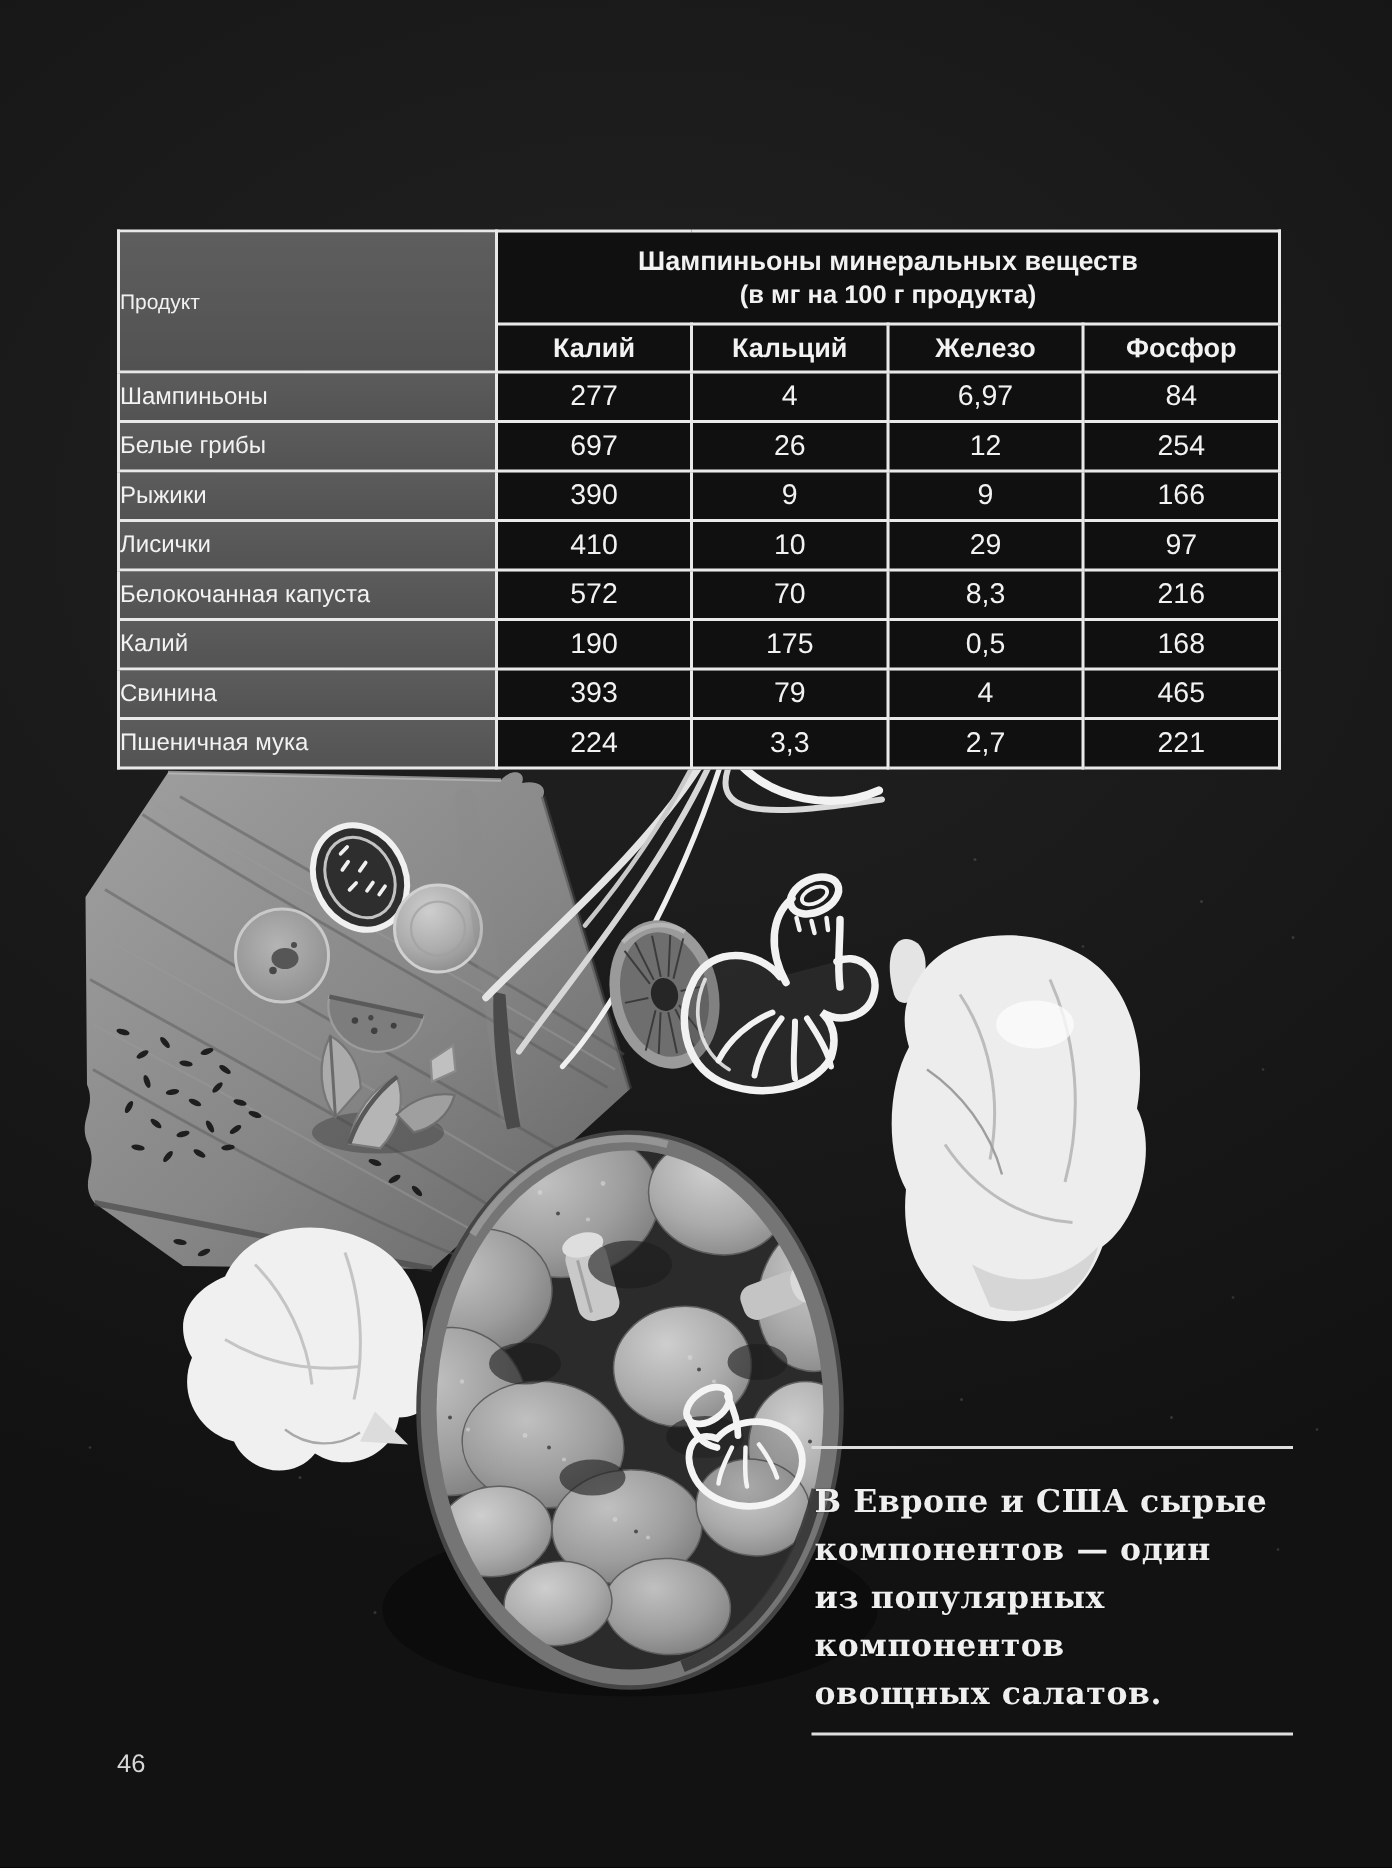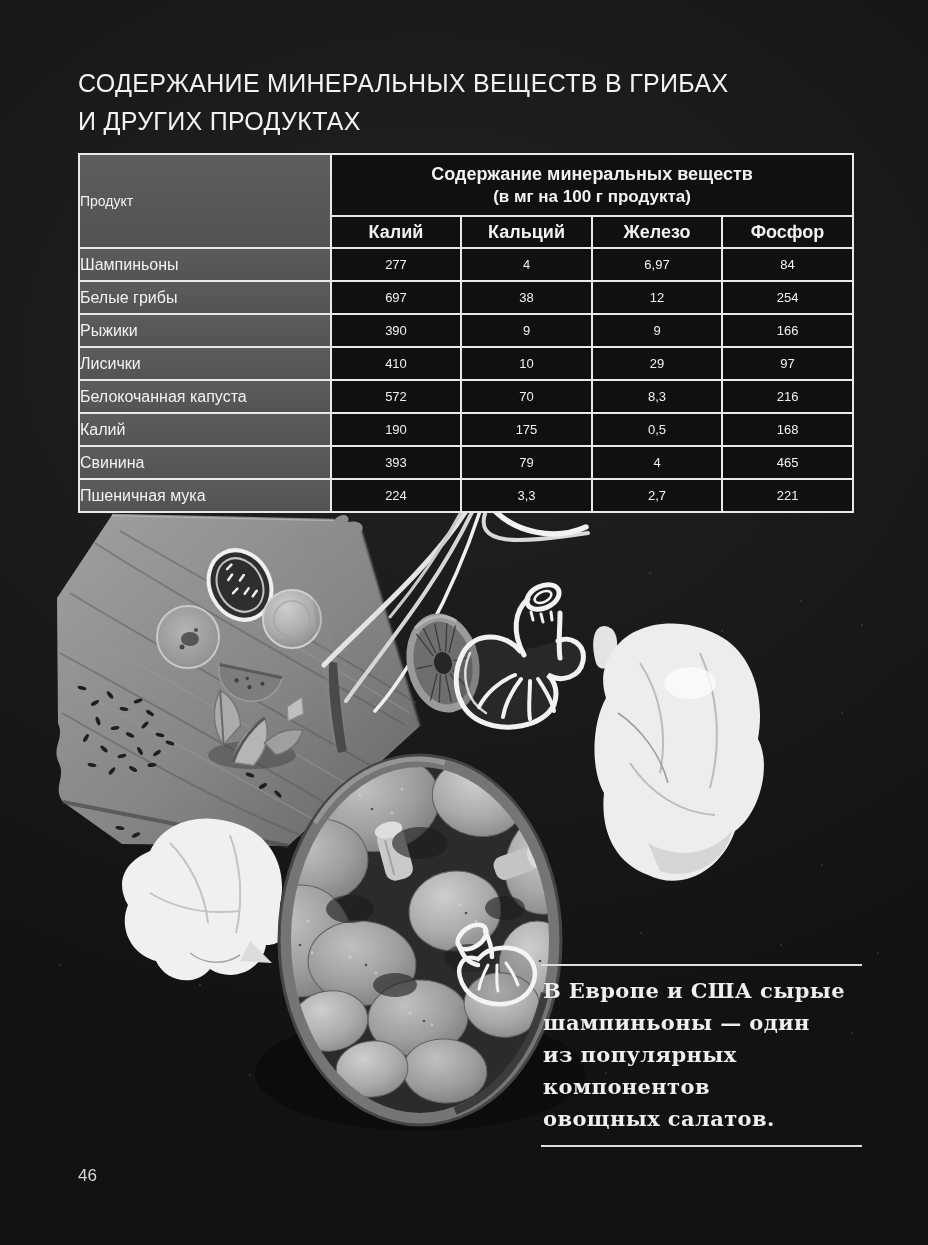--- a/index.html
+++ b/index.html
@@ -23,80 +23,76 @@
     width:248px;background:linear-gradient(#5e5e5e,#525252);
     text-align:left;vertical-align:middle;padding-left:12px;
     font-size:14px;color:#f1f1f1;
   }
   th.group-h{background:#101010;height:60px;text-align:center;vertical-align:middle;}
   th.group-h .l1{font-size:18px;font-weight:700;line-height:23px;}
   th.group-h .l2{font-size:17px;font-weight:700;line-height:22px;}
   tr.subhead th{background:#101010;height:30px;font-size:18px;font-weight:700;text-align:center;vertical-align:middle;}
   tr.drow{height:33px;}
   td.pc{background:linear-gradient(#5c5c5c,#535353);font-size:16px;text-align:left;padding-left:12px;vertical-align:middle;}
-  td.vc{background:#101010;font-size:13px;text-align:center;vertical-align:middle;}
+  td.vc{background:#101010;font-size:19px;text-align:center;vertical-align:middle;}
   
   .photo{position:absolute;left:0;top:513px;width:928px;height:632px;}
   
   .callout{position:absolute;left:541px;top:964px;width:321px;color:#efefef;}
   .callout .rule{border:0;border-top:2px solid #dedede;height:0;margin:0;}
   .callout .txt{
-    margin:9px 0 10px 2px;
+    margin:19px 0 10px 2px;
     font-family:"DejaVu Serif","Liberation Serif",serif;
     font-weight:700;font-size:21px;line-height:32px;letter-spacing:.4px;
     text-shadow:0 0 1px rgba(0,0,0,.6);
   }
   
   .pageno{position:absolute;left:78px;top:1166px;font-size:17px;color:#d6d6d6;}
   .foot-title{position:absolute;right:66px;top:1169px;font-size:16px;color:#cdcdcd;letter-spacing:.2px;}
 </style>
 </head>
 <body>
 
 <div class="page">
 
-  <h1 class="title">
-    <span>СОДЕРЖАНИЕ МИНЕРАЛЬНЫХ ВЕЩЕСТВ В ГРИБАХ</span><br>
-    <span>И ДРУГИХ ПРОДУКТАХ</span>
-  </h1>
 
   <div class="tbl-wrap">
     <table class="minerals">
       <colgroup>
           <col style="width:252px">
           <col style="width:130px">
           <col style="width:131px">
           <col style="width:130px">
           <col style="width:131px">
         </colgroup>
       <tbody>
           <tr>
         <th class="product-h" rowspan="2">Продукт</th>
         <th class="group-h" colspan="4">
-          <div class="l1">Содержание минеральных веществ</div>
+          <div class="l1">Шампиньоны минеральных веществ</div>
           <div class="l2">(в мг на 100 г продукта)</div>
         </th>
       </tr>
       <tr class="subhead">
         <th>Калий</th>
         <th>Кальций</th>
         <th>Железо</th>
         <th>Фосфор</th>
       </tr>
       <tr class="drow">
         <td class="pc">Шампиньоны</td>
         <td class="vc">277</td>
         <td class="vc">4</td>
         <td class="vc">6,97</td>
         <td class="vc">84</td>
       </tr>
       <tr class="drow">
         <td class="pc">Белые грибы</td>
         <td class="vc">697</td>
-        <td class="vc">38</td>
+        <td class="vc">26</td>
         <td class="vc">12</td>
         <td class="vc">254</td>
       </tr>
       <tr class="drow">
         <td class="pc">Рыжики</td>
         <td class="vc">390</td>
         <td class="vc">9</td>
         <td class="vc">9</td>
         <td class="vc">166</td>
       </tr>
@@ -432,21 +428,21 @@
         <path d="M497,452 C497,462 496,470 498,478"></path>
         <path d="M506,450 C512,458 516,466 518,472"></path>
       </g>
     </g>
   </svg>
 
   <div class="callout">
     <div class="rule"></div>
     <div class="txt">
       <div>В Европе и США сырые</div>
-      <div>шампиньоны — один</div>
+      <div>компонентов — один</div>
       <div>из популярных компонентов</div>
       <div>овощных салатов.</div>
     </div>
     <div class="rule"></div>
   </div>
 
   <div class="pageno">46</div>
 
 </div>
 

